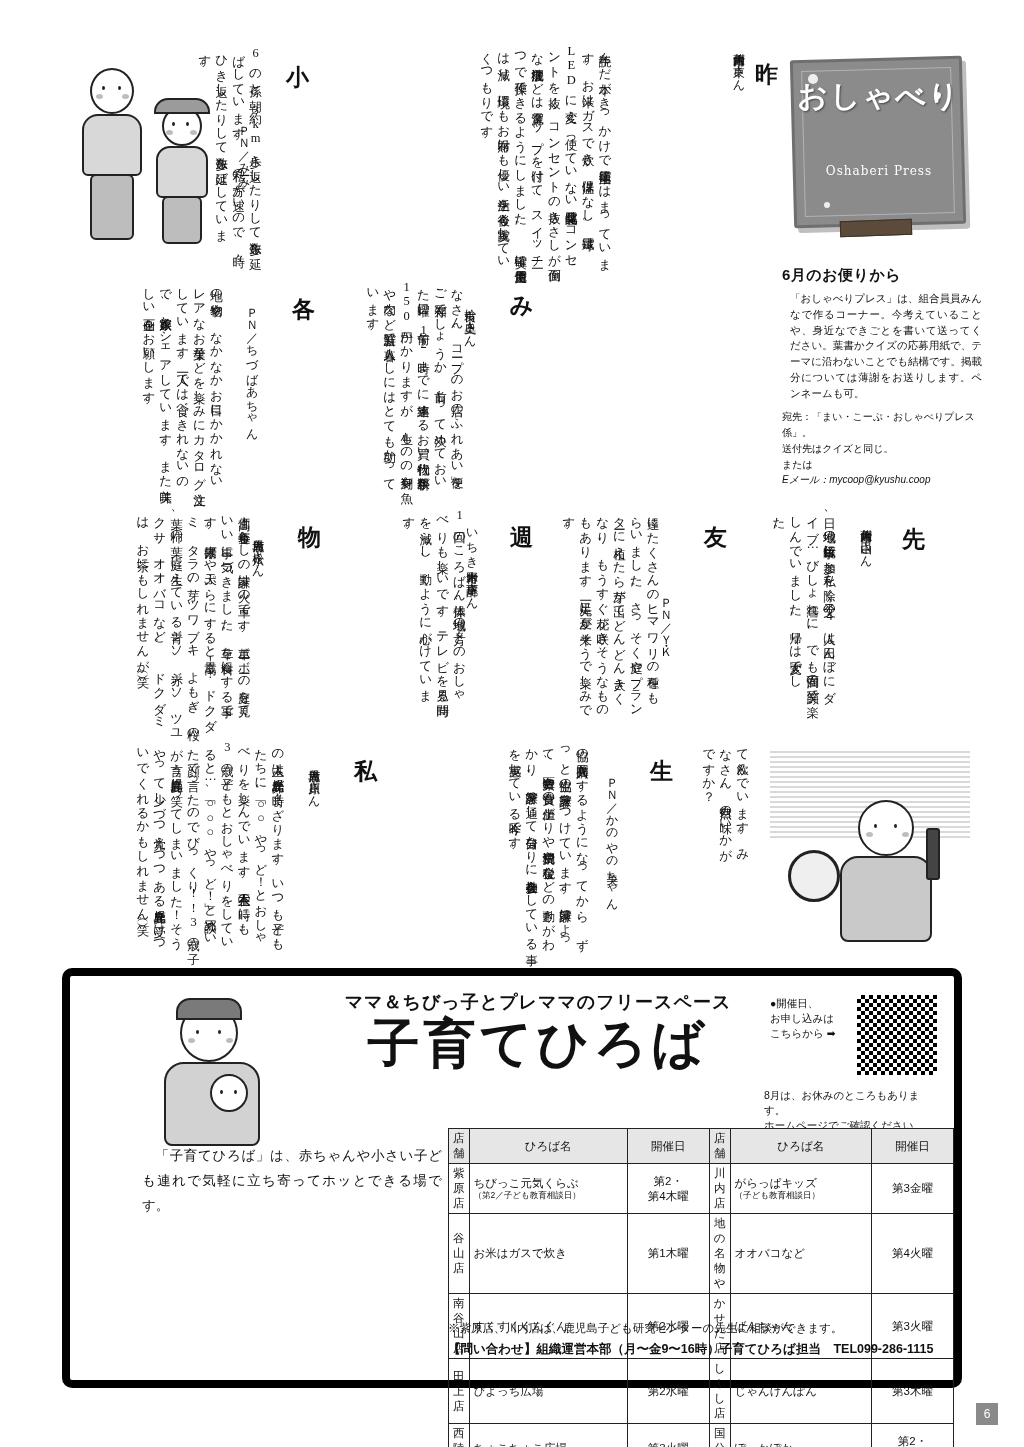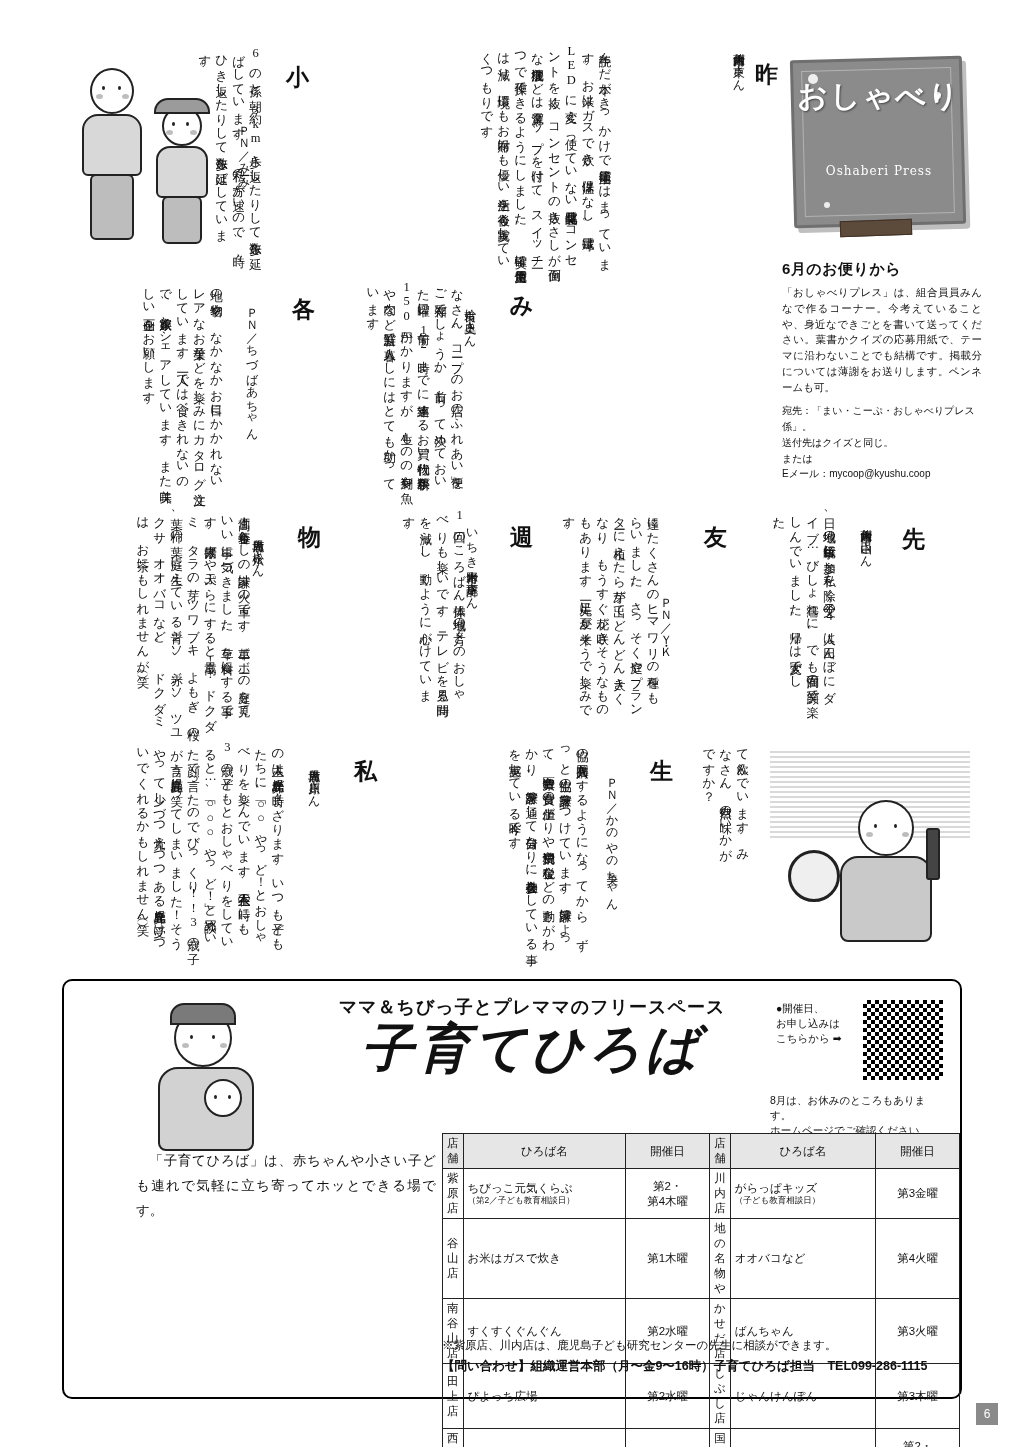--- a/index.html
+++ b/index.html
@@ -56,29 +56,29 @@
     background:#5c4a3a; transform:rotate(-2deg);
     border:1px solid #3e3128;
   }
   #masthead .pin{
     position:absolute; width:10px; height:10px; border-radius:50%;
     background:#ffffff; opacity:.85;
   }
 
   
   #intro {
-    position:absolute; left:782px; top:260px; width:200px;
+    position:absolute; left:782px; top:266px; width:200px;
     font-family:"Liberation Sans", sans-serif;
   }
   #intro .intro-title{
     font-size:15px; font-weight:bold; margin-bottom:6px; letter-spacing:.5px;
   }
-  #intro p{ margin:0 0 8px 0; font-size:10.5px; line-height:1.5; text-align:justify; }
+  #intro p{ margin:0 0 8px 8px; font-size:10.5px; line-height:1.5; text-align:justify; }
   #intro .addr{ font-size:10px; line-height:1.6; }
-  #intro .mail{ font-size:10px; }
+  #intro .mail{ font-size:10px;font-style:italic; }
 
   
   .article { position:absolute; }
   .article .headline {
     font-family:"DejaVu Sans", sans-serif;
     font-weight:bold;
     font-size:23px;
   }
   .article .body {
     font-size:12.5px;
@@ -88,33 +88,32 @@
   }
   .col-wrap{
     display:flex; flex-direction:row-reverse; align-items:flex-start;
     height:100%;
   }
   .col-wrap > * { margin-left:4px; }
 
   
   #kosodate{
     position:absolute; left:62px; top:968px; width:900px; height:420px;
-    border:2px solid #000000; border-radius:10px; background:#fff;margin-top:11px;
+    border:8px solid #000000; border-radius:10px; background:#fff;
   }
   #kosodate .kos-head{
     position:absolute; left:228px; top:14px; width:480px; text-align:center;
     font-family:"DejaVu Sans", sans-serif;
   }
   #kosodate .kos-sub{
     font-size:18px; font-weight:bold; letter-spacing:1px;
   }
   #kosodate .kos-title{
     font-size:52px; font-weight:bold; letter-spacing:4px; margin-top:2px;
     line-height:1.05;
-    font-style:italic;
   }
   #kosodate .qrbox{
     position:absolute; right:14px; top:16px; width:176px;
     font-family:"Liberation Sans", sans-serif; font-size:10.5px; line-height:1.45;
   }
   #kosodate .qr{
     position:absolute; right:0; top:0; width:86px; height:86px;
     background:
       repeating-linear-gradient(90deg,#000 0 4px,#fff 4px 8px),
       repeating-linear-gradient(0deg,#000 0 4px,#fff 4px 8px);

